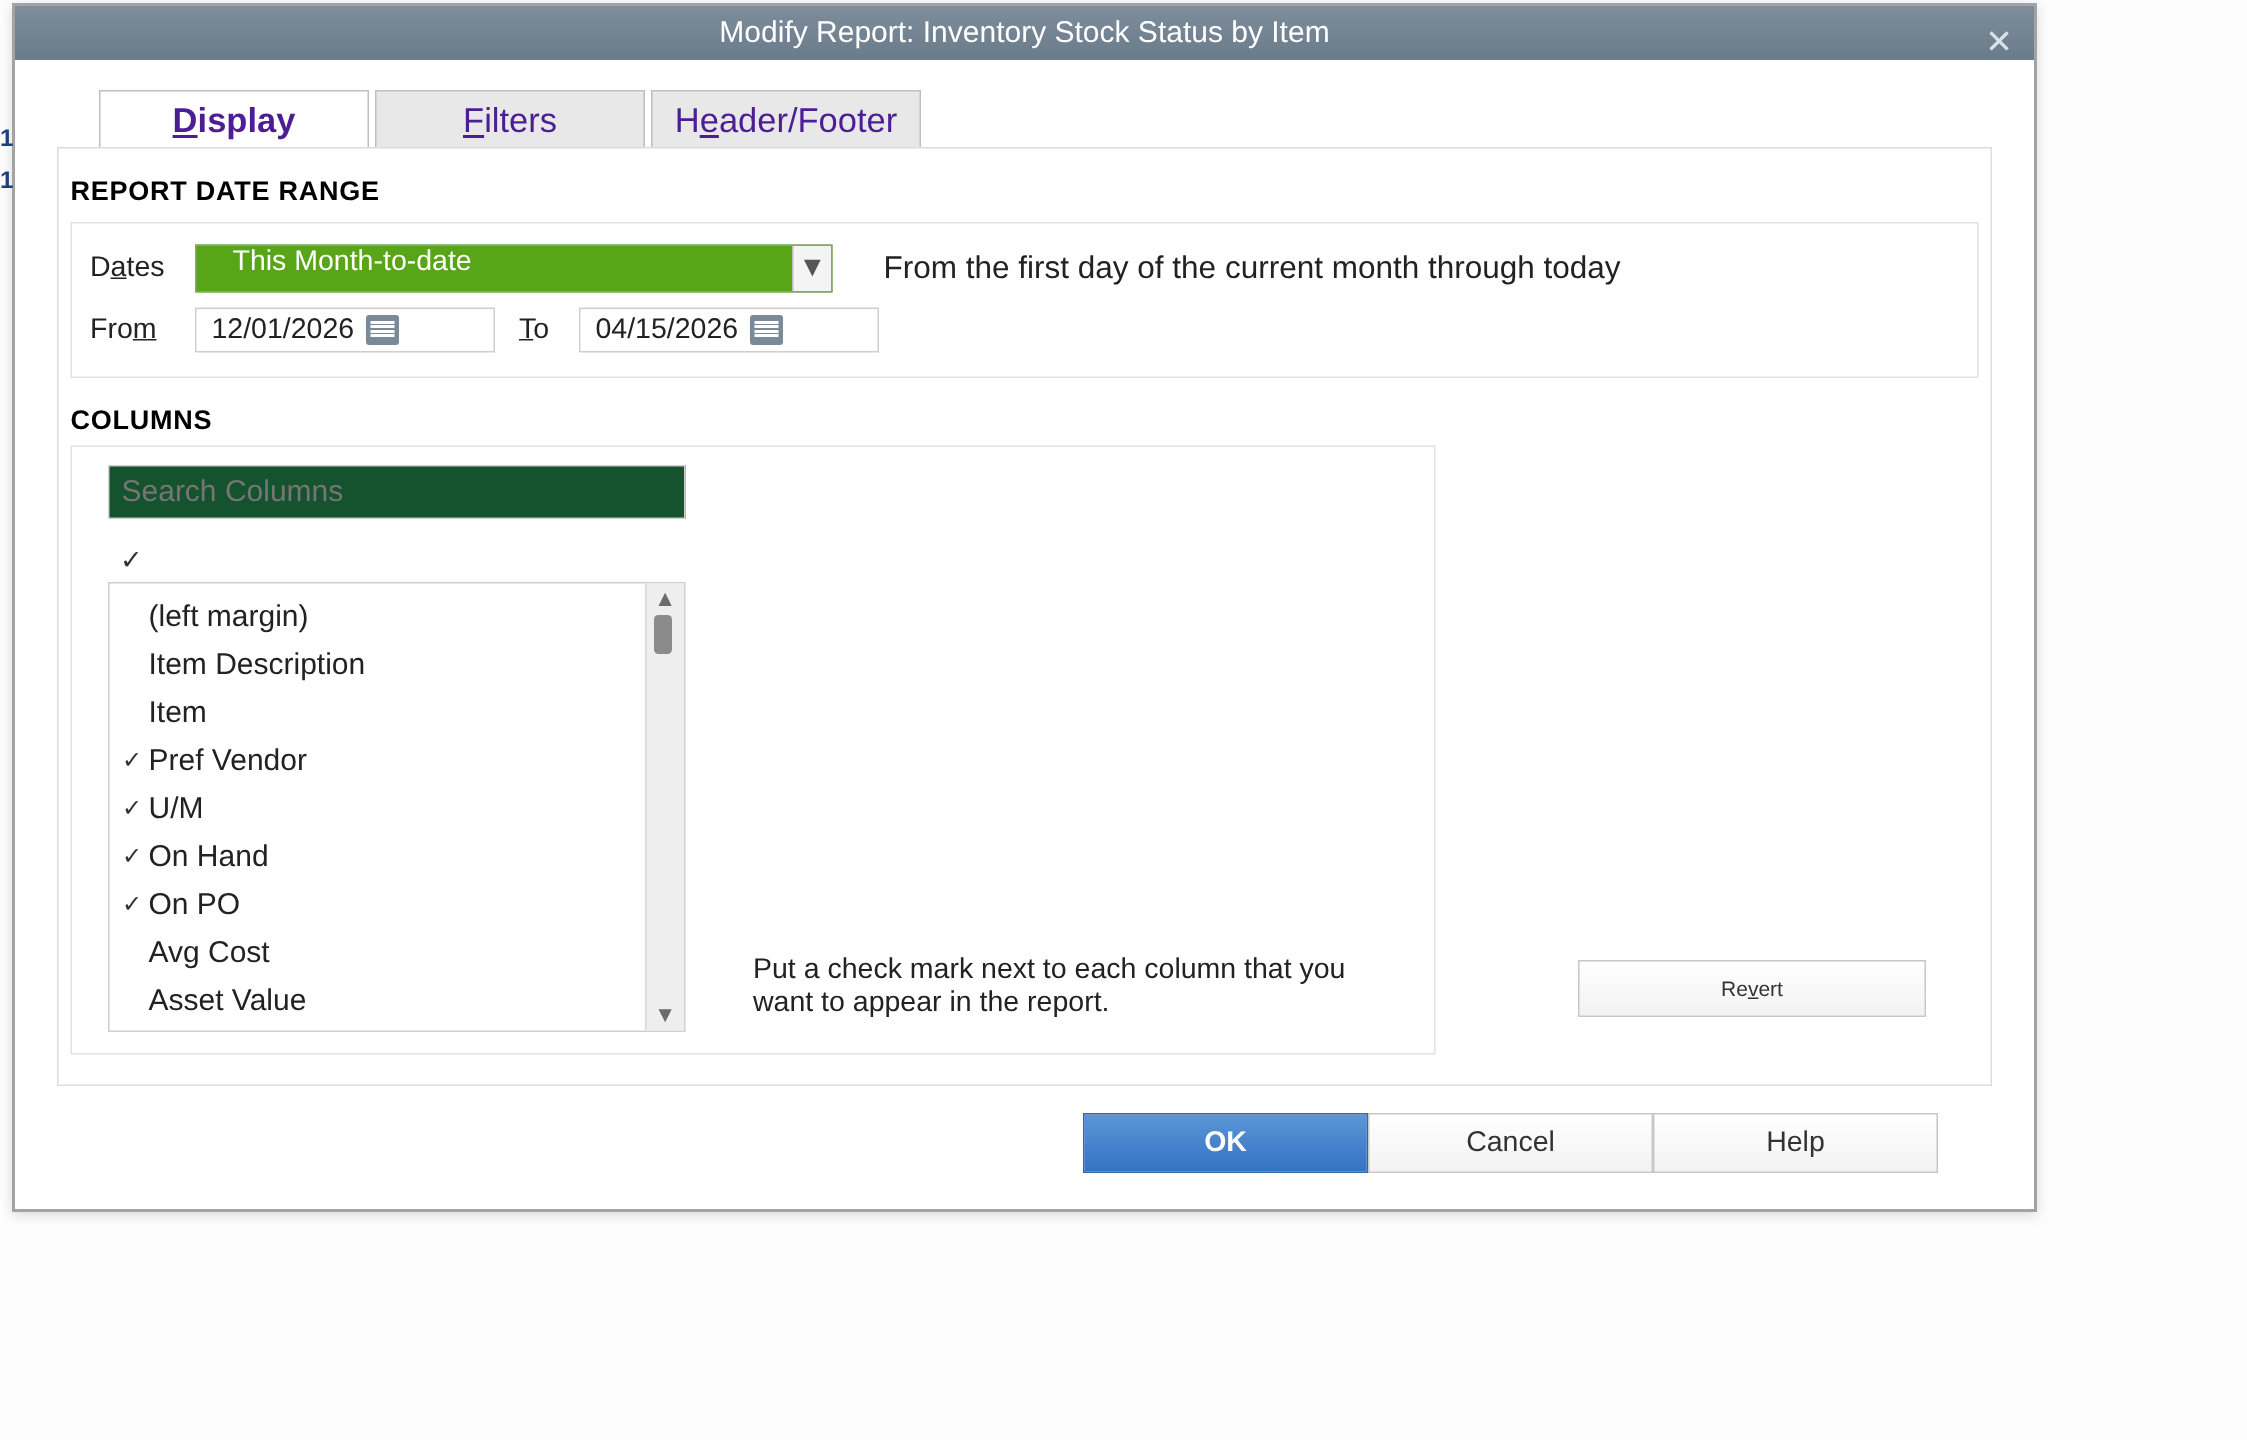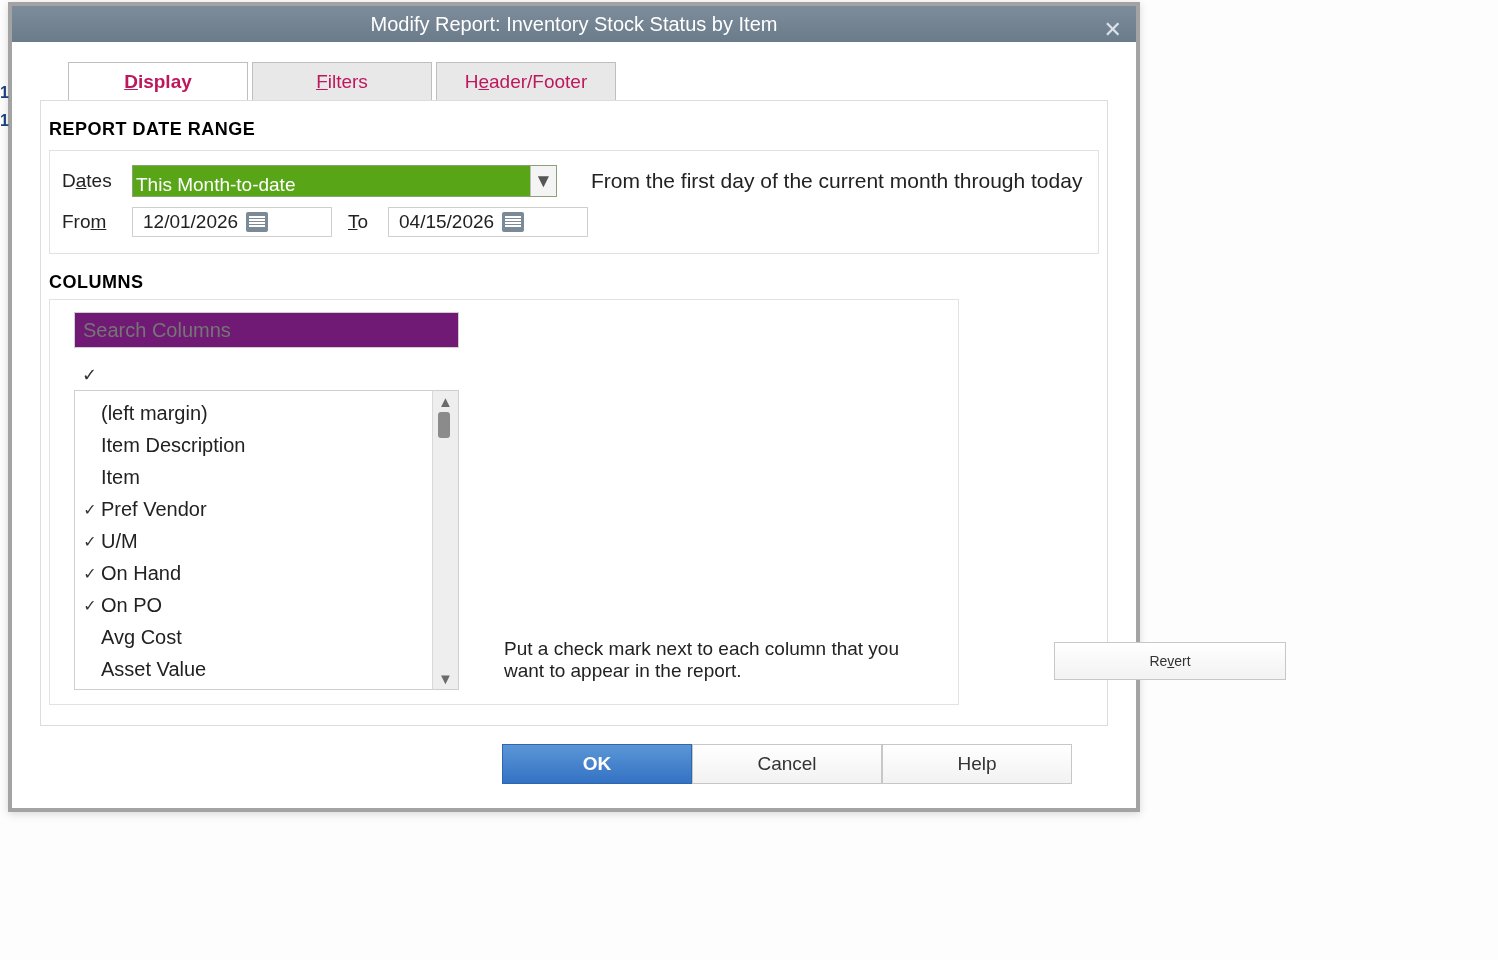--- a/index.html
+++ b/index.html
@@ -1,39 +1,39 @@
 <!DOCTYPE html>
 <html><head>
   <meta charset="utf-8">
   <style>
     *{box-sizing:border-box;margin:0;padding:0;font-family:Arial,Helvetica,sans-serif}
     body{background:#fdfdfd;width:1498px;height:960px;position:relative;padding:2px 8px}
-    .dialog{width:1132px;border:4px solid #a3a3a3;background:#fff;box-shadow:0 2px 8px rgba(0,0,0,.15)}
+    .dialog{width:1350px;border:2px solid #a3a3a3;background:#fff;box-shadow:0 2px 8px rgba(0,0,0,.15)}
     .titlebar{background:linear-gradient(#7d8d9c, #6a7b8a);height:36px;line-height:36px;color:#fff;font-size:20px;position:relative;text-align:center}
     .titlebar .close{position:absolute;right:14px;top:6px;font-size:22px;color:#d9e2ea;cursor:pointer}
     .tabs{display:flex;padding:14px 28px 0 28px;gap:0;border-bottom:none}
-    .tab{min-width:180px;height:38px;line-height:38px;text-align:center;font-size:19px;color:#be185d;border:1px solid #bfbfbf;border-bottom:none;background:#e8e8e8;cursor:pointer;margin-right:4px}
+    .tab{min-width:180px;height:38px;line-height:38px;text-align:center;font-size:23px;color:#4c1d95;border:1px solid #bfbfbf;border-bottom:none;background:#e8e8e8;cursor:pointer;margin-right:4px}
     .tab.active{background:#fff;font-weight:bold;border-color:#bfbfbf}
     .tab u{text-decoration:underline}
     .content{padding:6px 28px 0 28px}
     .panel{border:1px solid #dcdcdc;background:#fff;padding:0 0 12px 0;margin-top:0}
     .section-title{font-weight:bold;font-size:18px;margin:18px 0 6px 8px;letter-spacing:.5px}
     .daterange-box{border:1px solid #e2e2e2;margin:10px 8px;padding:14px 12px 16px 12px}
     .row{display:flex;align-items:center;gap:10px;margin-bottom:10px}
     .label{font-size:19px;color:#222;min-width:60px}
     .label u{text-decoration:underline}
-    .dates-dropdown{display:flex;align-items:flex-end;width:425px;height:32px;border:1px solid #8aa27a;background:#58a618;color:#fff;font-size:19px;padding-left:3px;position:relative}
+    .dates-dropdown{display:flex;align-items:flex-start;width:425px;height:32px;border:1px solid #8aa27a;background:#58a618;color:#fff;font-size:19px;padding-left:24px;position:relative}
     .dates-dropdown .dd{position:absolute;right:0;top:0;width:26px;height:100%;background:#f4f4f4;border-left:1px solid #bfbfbf;color:#555;display:flex;align-items:center;justify-content:center}
     .date-desc{font-size:21px;color:#222;margin-left:24px}
     .date-input{display:flex;align-items:center;border:1px solid #cfcfcf;background:#fff;height:30px;width:200px;padding:0 6px 0 10px;font-size:19px;color:#222;gap:8px}
     .date-input .cal{width:22px;height:20px;background:#7b8a97;border-radius:2px;position:relative}
     .date-input .cal::before{content:"";position:absolute;top:4px;left:3px;right:3px;height:11px;background:repeating-linear-gradient(#fff,#fff 2px,#7b8a97 2px,#7b8a97 3px)}
     .columns-box{border:1px solid #e2e2e2;margin:0 8px 8px 8px;padding:12px 14px 14px 24px;display:flex;align-items:flex-end;width:910px;position:relative}
     .columns-left{flex:0 0 400px}
-    .search{width:385px;height:36px;border:1px solid #cfcfcf;background:#701a75;font-size:20px;padding:0 8px;color:#9a9a9a}
+    .search{width:385px;height:36px;border:1px solid #cfcfcf;background:#14532d;font-size:20px;padding:0 8px;color:#9a9a9a}
     .check-header{font-size:18px;color:#333;margin:16px 0 4px 8px}
     .listbox{display:flex;border:1px solid #cfcfcf;width:385px;height:300px}
     .list-items{flex:1;overflow:hidden;padding:6px 0}
     .li{display:flex;align-items:center;height:32px;font-size:20px;color:#222;padding-left:4px}
     .li .chk{width:22px;display:inline-block;text-align:center;color:#333;font-size:16px}
     .sb{width:26px;background:#eee;display:flex;flex-direction:column;align-items:center;justify-content:space-between;border-left:1px solid #d8d8d8;padding:2px 0}
     .sb-arrow{color:#6b6b6b;font-size:15px;cursor:pointer}
     .sb-thumb{width:12px;height:26px;background:#8b8b8b;border-radius:3px;margin-top:2px}
     .columns-desc{font-size:19px;color:#222;max-width:440px;margin-left:30px;margin-bottom:8px}
     .revert{position:absolute;right:-328px;bottom:24px;width:232px;height:38px;border:1px solid #c7c7c7;background:linear-gradient(#fff,#f2f2f2);font-size:14px;color:#333;cursor:pointer}

